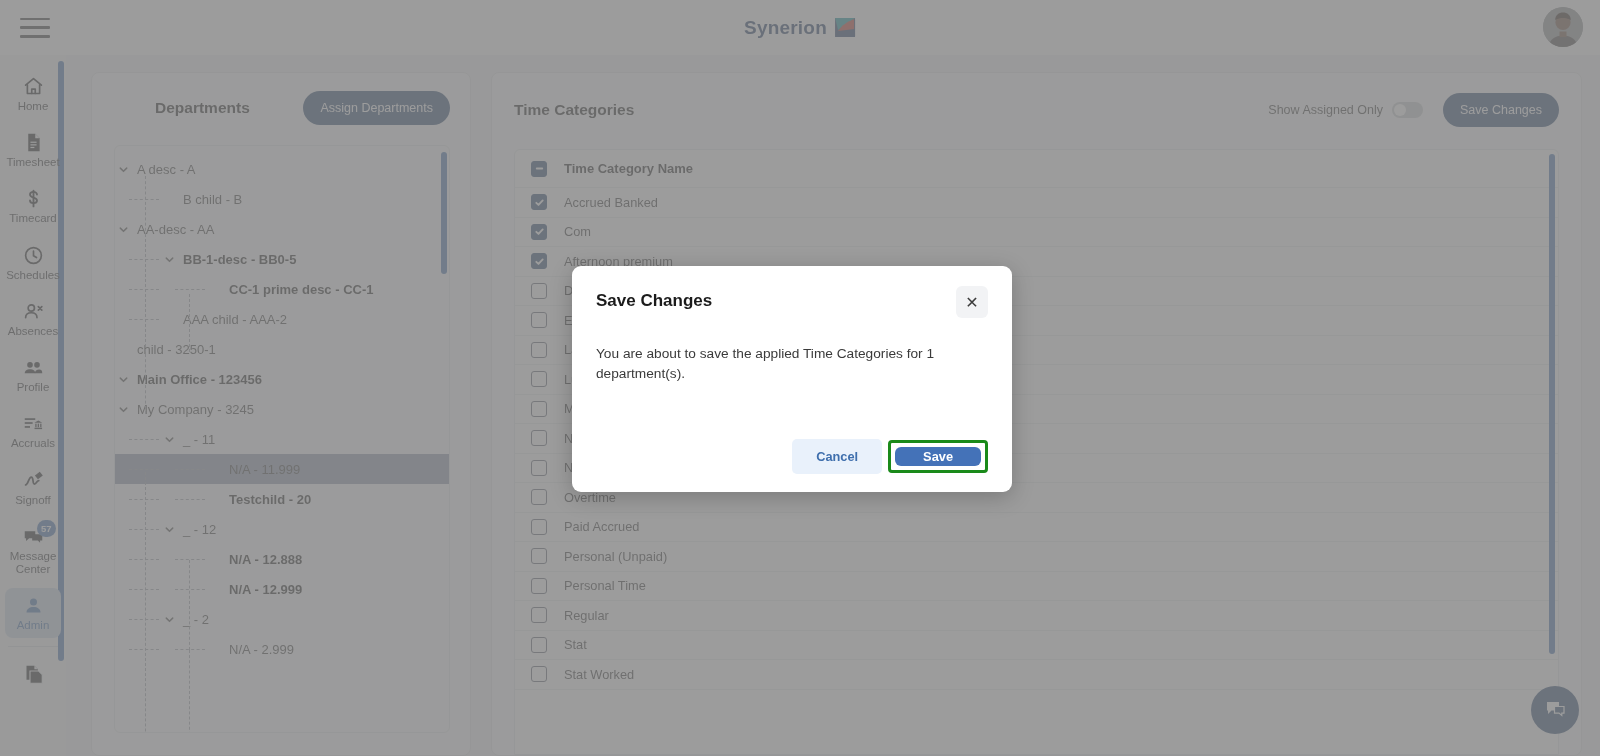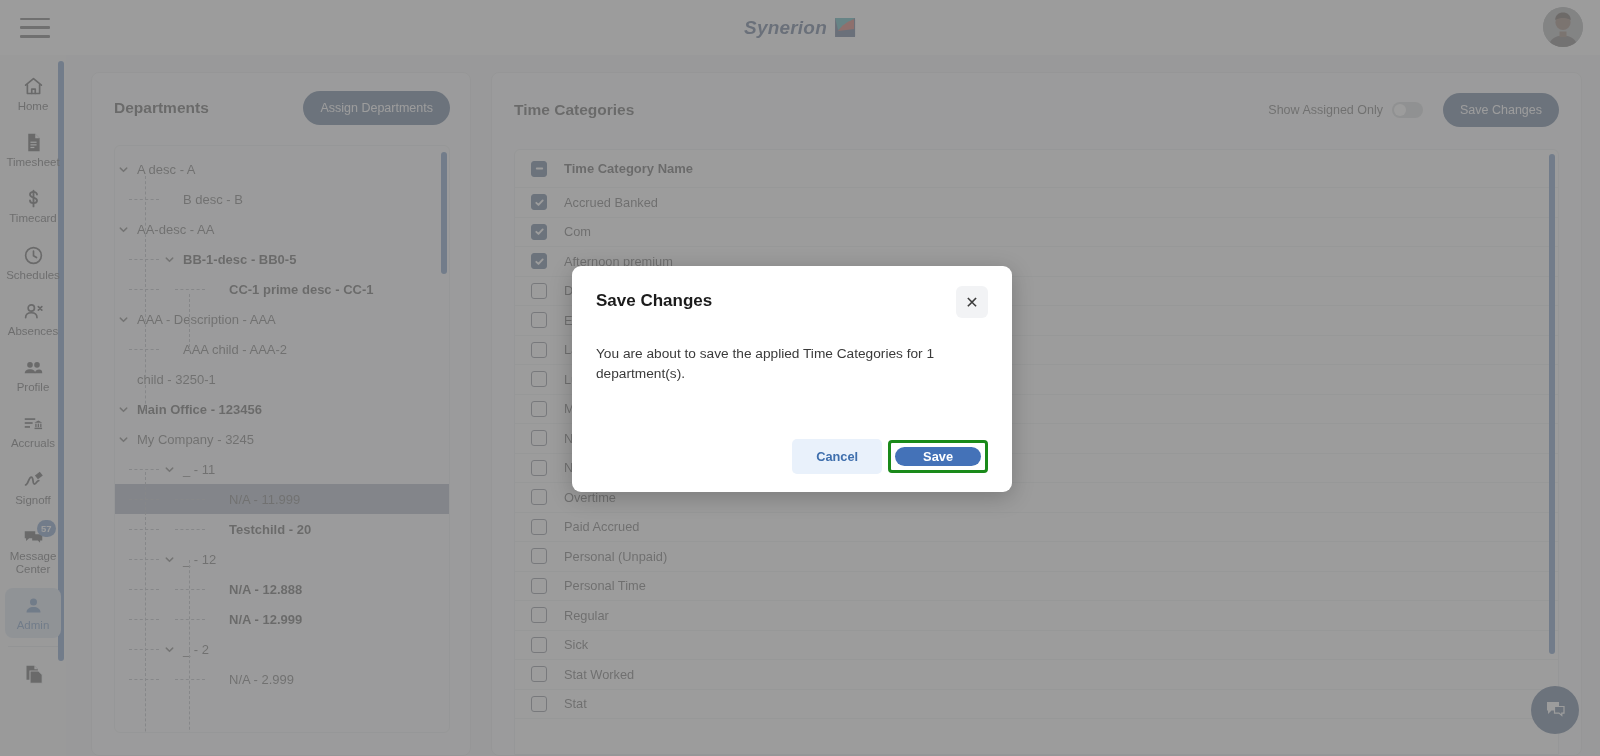--- a/index.html
+++ b/index.html
@@ -34,21 +34,20 @@
     display: flex; flex-direction: column; justify-content: space-between;
     cursor: pointer;
   }
   .hamburger i { display:block; height: 2.5px; background: #3a3a3a; border-radius: 1px; }
   .brand {
     position: absolute; left: 50%; top: 50%;
     transform: translate(-50%,-50%);
     display: flex; align-items: center; gap: 7px;
     font-size: 19px; font-weight: 700; color: #1f3a63;
     letter-spacing: .2px;
-    font-style: italic;
   }
   .brand-mark { width: 22px; height: 21px; display:block; }
   .avatar {
     position: absolute; right: 17px; top: 7px;
     width: 40px; height: 40px; border-radius: 50%;
     overflow: hidden; background: #8d8f92;
   }
   .avatar svg { display:block; }
 
   
@@ -97,21 +96,21 @@
   }
 
   .card {
     background: #fafbfc;
     border: 1px solid #e2e4e8;
     border-radius: 8px;
   }
 
   
   .dept-panel { width: 380px; flex: 0 0 380px; padding: 18px 20px 16px 22px; position: relative; }
-  .dept-head { display: flex; align-items: center; justify-content: space-between; margin-bottom: 20px; }
+  .dept-head { display: flex; align-items: center; justify-content: space-between; margin-bottom: 20px; margin-left: 41px; }
   .dept-title { font-size: 15.5px; font-weight: 700; color: #1b1b1b; }
   .btn-primary {
     background: #26456f; color: #fff;
     border: none; border-radius: 18px;
     font-size: 12.5px; font-family: inherit;
     padding: 10px 17px; cursor: pointer; white-space: nowrap;
   }
   .tree-box {
     border: 1px solid #e4e6ea; border-radius: 6px;
     height: 588px; overflow: hidden; position: relative;
@@ -210,21 +209,21 @@
   .btn-cancel {
     background: #e9f1fb; color: #3f6fad; border: none; border-radius: 5px;
     font-size: 12.8px; font-weight: 700; font-family: inherit;
     padding: 10px 24px; cursor: pointer;
   }
   .save-hl {
     border: 3px solid #1a8a1a; border-radius: 4px; padding: 4px;
     display: inline-flex;
   }
   .btn-save {
-    background: #4472b8; color: #fff; border: none; border-radius: 12px;
+    background: #4472b8; color: #fff; border: none; border-radius: 6px;
     font-size: 12.8px; font-weight: 700; font-family: inherit;
     padding: 2px 28px; cursor: pointer;
   }
 </style>
 </head>
 <body>
 
 <div id="root">
   <div id="page">
 
@@ -403,21 +402,21 @@
                   <svg width="11" height="11" viewBox="0 0 12 12" fill="none" stroke="#4a4a4a" stroke-width="1.6" stroke-linecap="round">
                     <path d="M2.5 4.5L6 8l3.5-3.5"></path>
                   </svg>
                 </span>
                 <span class="lbl">A desc - A</span>
               </div>
               <div class="tnode">
                 <span style="width:14px"></span>
                 <span class="dash"></span>
                 <span class="caret"></span>
-                <span class="lbl">B desc - B</span>
+                <span class="lbl">B child - B</span>
               </div>
               <div class="tnode">
                 <span class="caret">
                   <svg width="11" height="11" viewBox="0 0 12 12" fill="none" stroke="#4a4a4a" stroke-width="1.6" stroke-linecap="round">
                     <path d="M2.5 4.5L6 8l3.5-3.5"></path>
                   </svg>
                 </span>
                 <span class="lbl">AA-desc - AA</span>
               </div>
               <div class="tnode bold">
@@ -430,28 +429,20 @@
                 </span>
                 <span class="lbl">BB-1-desc - BB0-5</span>
               </div>
               <div class="tnode bold">
                 <span style="width:14px"></span>
                 <span class="dash"></span>
                 <span style="width:14px"></span>
                 <span class="dash"></span>
                 <span class="caret"></span>
                 <span class="lbl">CC-1 prime desc - CC-1</span>
-              </div>
-              <div class="tnode">
-                <span class="caret">
-                  <svg width="11" height="11" viewBox="0 0 12 12" fill="none" stroke="#4a4a4a" stroke-width="1.6" stroke-linecap="round">
-                    <path d="M2.5 4.5L6 8l3.5-3.5"></path>
-                  </svg>
-                </span>
-                <span class="lbl">AAA - Description - AAA</span>
               </div>
               <div class="tnode">
                 <span style="width:14px"></span>
                 <span class="dash"></span>
                 <span class="caret"></span>
                 <span class="lbl">AAA child - AAA-2</span>
               </div>
               <div class="tnode">
                 <span class="caret"></span>
                 <span class="lbl">child - 3250-1</span>
@@ -645,29 +636,25 @@
               <div class="trow">
                 <span class="cb"></span>
                 <span>Personal Time</span>
               </div>
               <div class="trow">
                 <span class="cb"></span>
                 <span>Regular</span>
               </div>
               <div class="trow">
                 <span class="cb"></span>
-                <span>Sick</span>
+                <span>Stat</span>
               </div>
               <div class="trow">
                 <span class="cb"></span>
                 <span>Stat Worked</span>
-              </div>
-              <div class="trow">
-                <span class="cb"></span>
-                <span>Stat</span>
               </div>
             </div>
         </div>
       </div>
 
       <div class="fab">
         <svg width="24" height="24" viewBox="0 0 24 24" fill="#fff">
           <path d="M4 4h12v8.5H8.5L5 16v-3.5H4z"></path>
           <path d="M11.5 8.5H21v6.6h-2.2v2.4L16 15.1h-4.5z" fill="#26456f" stroke="#fff" stroke-width="1.2"></path>
         </svg>

